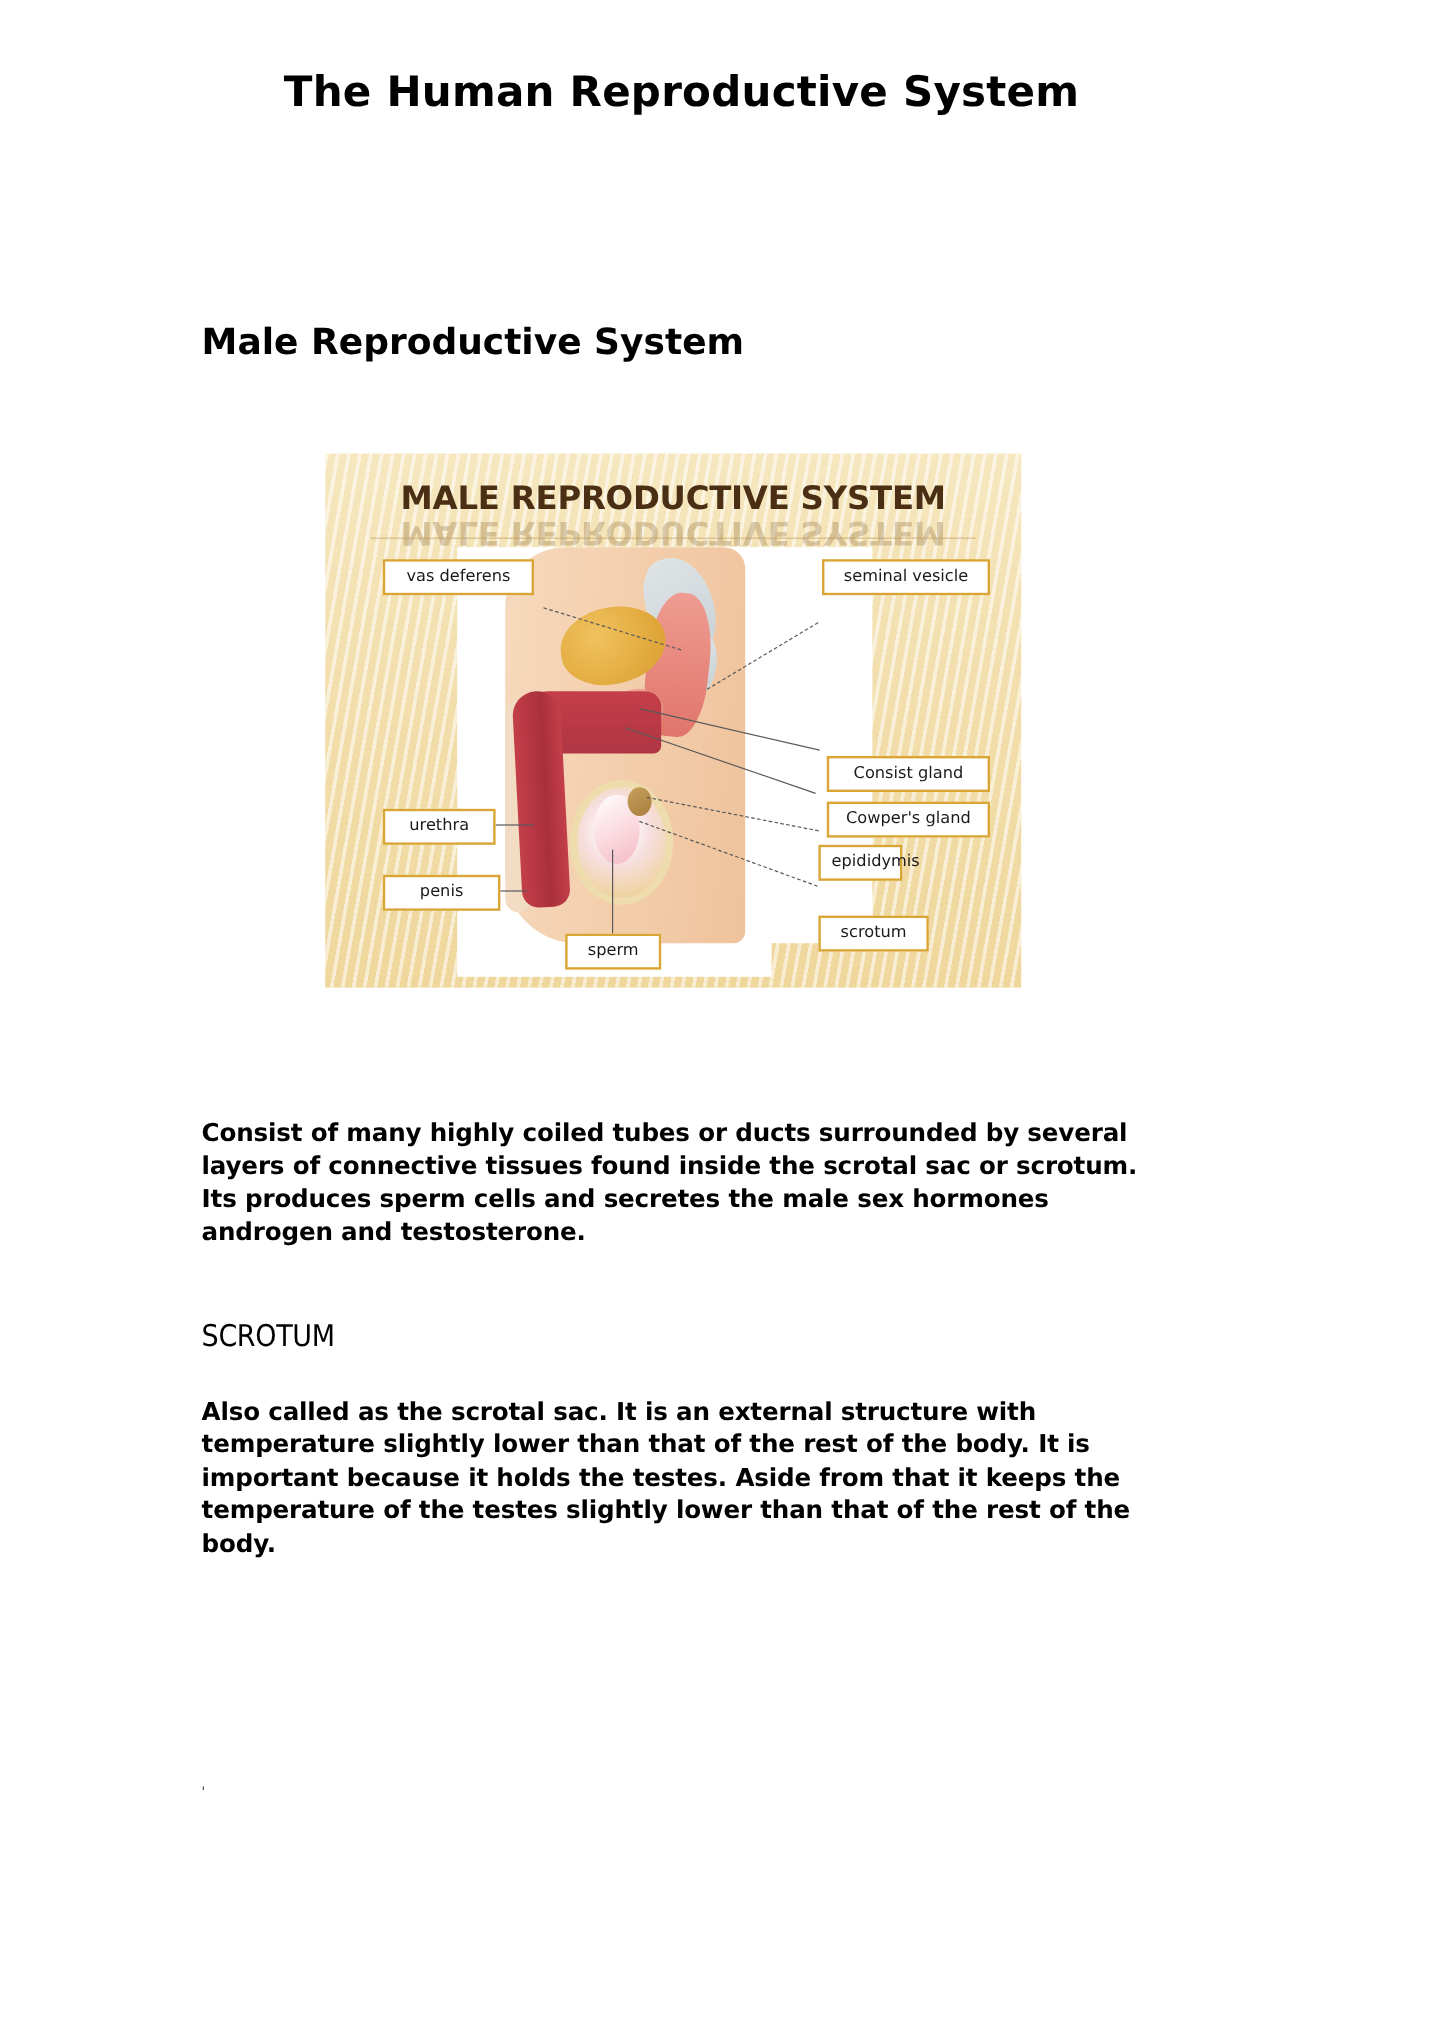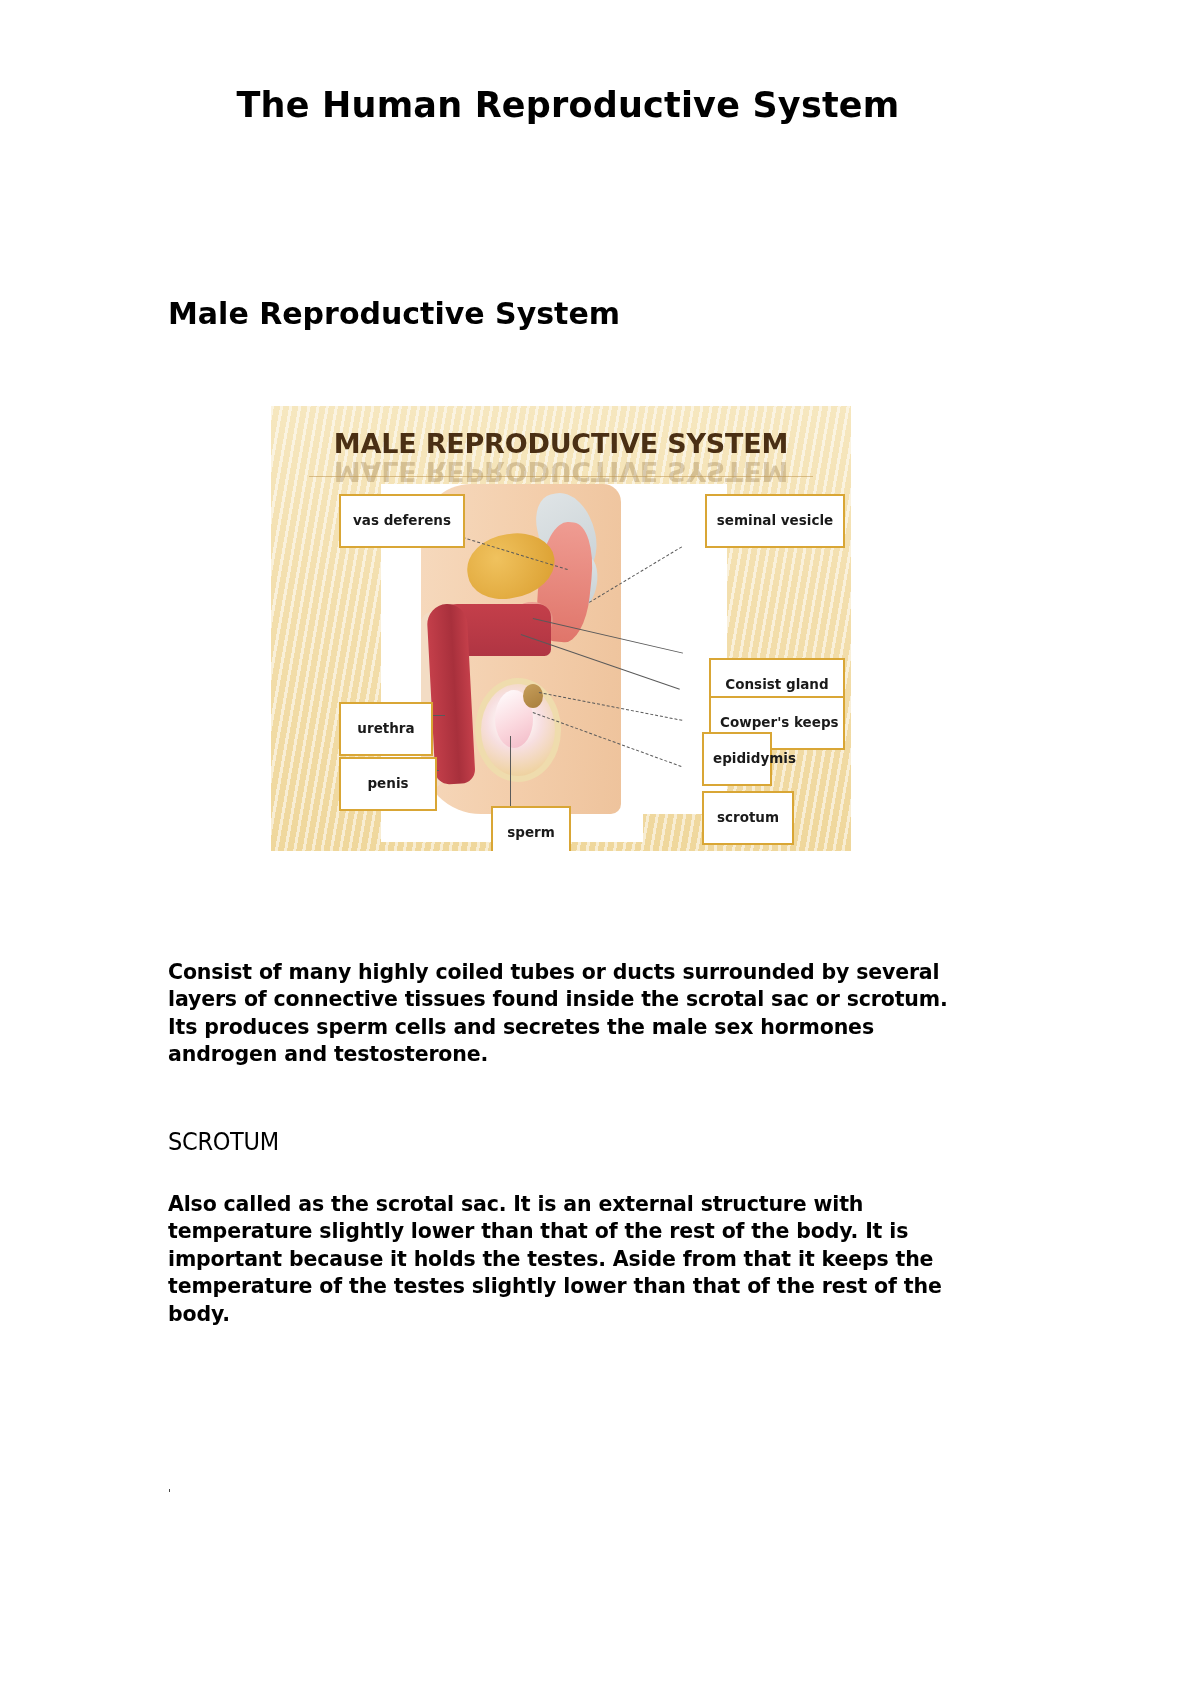--- a/index.html
+++ b/index.html
@@ -29,21 +29,21 @@
     width: 800px;
   }
 
   
   .doc-title {
     font-size: 35px;
     font-weight: bold;
     letter-spacing: 0.2px;
     line-height: 1.2;
     margin: 0;
-    padding-top: 84px;
+    padding-top: 56px;
     text-align: center;
     white-space: nowrap;
   }
   .section-title {
     font-size: 30px;
     font-weight: bold;
     line-height: 1.2;
     margin: 0;
     padding-top: 108px;
   }
@@ -219,28 +219,27 @@
     border-radius: 50%;
   }
 
   
   .lbl {
     position: absolute;
     background: #ffffff;
     border: 2px solid #d9a635;
     color: #1a1a1a;
     font-size: 13.5px;
-    font-weight: bold;
-    font-family: "DejaVu Sans", sans-serif;
-    padding: 17px 9px;
+    font-weight: normal;
+    font-family: "DejaVu Sans", sans-serif;
+    padding: 5px 9px;
     line-height: 1.15;
     white-space: nowrap;
     box-sizing: border-box;
     text-align: center;
-    margin-left: 20px;
   }
   .lbl.wrap { white-space: normal; width: 82px; }
 
   .lead {
     position: absolute;
     height: 0;
     border-top: 1px solid #5a5a5a;
     transform-origin: 0 0;
   }
   .lead.dash { border-top: 1px dashed #5a5a5a; }
@@ -312,21 +311,21 @@
 
       <div class="lbl" style="left:414px; top:88px; width:140px;">
         <span>seminal vesicle</span>
       </div>
 
       <div class="lbl" style="left:418px; top:252px; width:136px;">
         <span>Consist gland</span>
       </div>
 
       <div class="lbl" style="left:418px; top:290px; width:136px;">
-        <span>Cowper's keeps</span>
+        <span>Cowper's gland</span>
       </div>
 
       <div class="lbl wrap" style="left:411px; top:326px; width:70px;">
         <span>epididymis</span>
       </div>
 
       <div class="lbl" style="left:411px; top:385px; width:92px;">
         <span>scrotum</span>
       </div>
 

